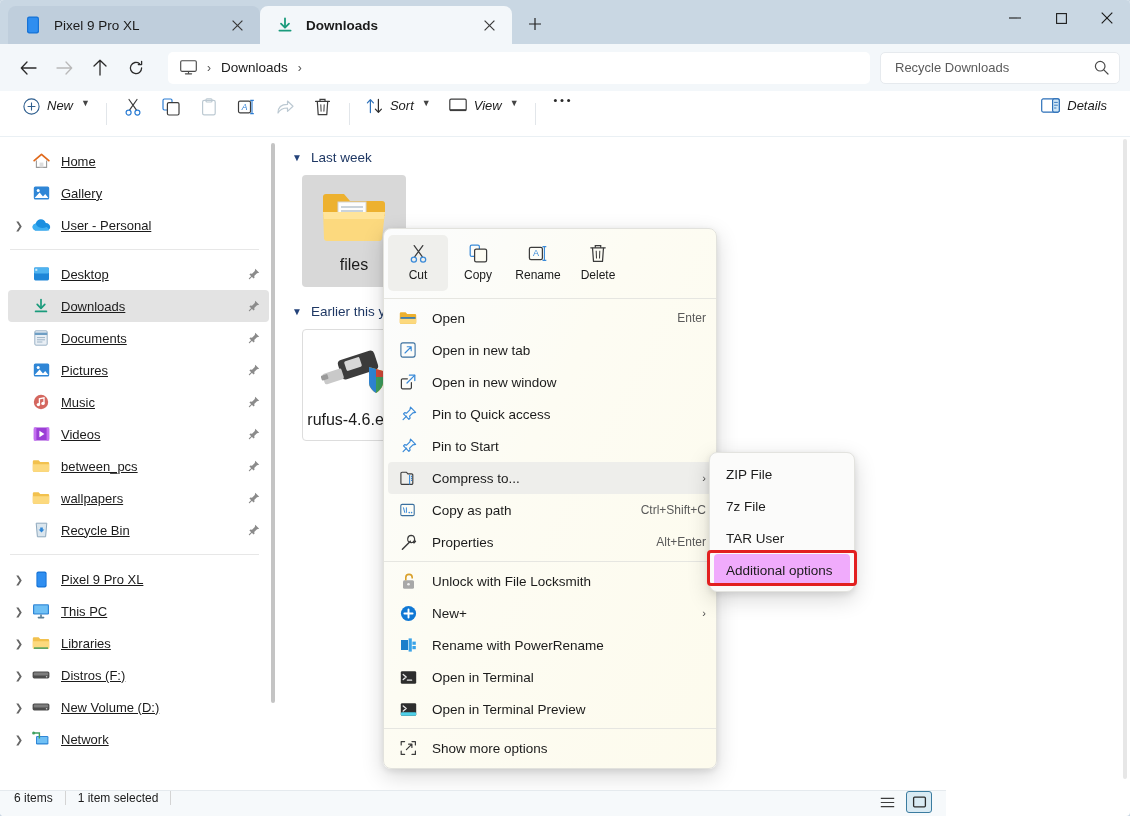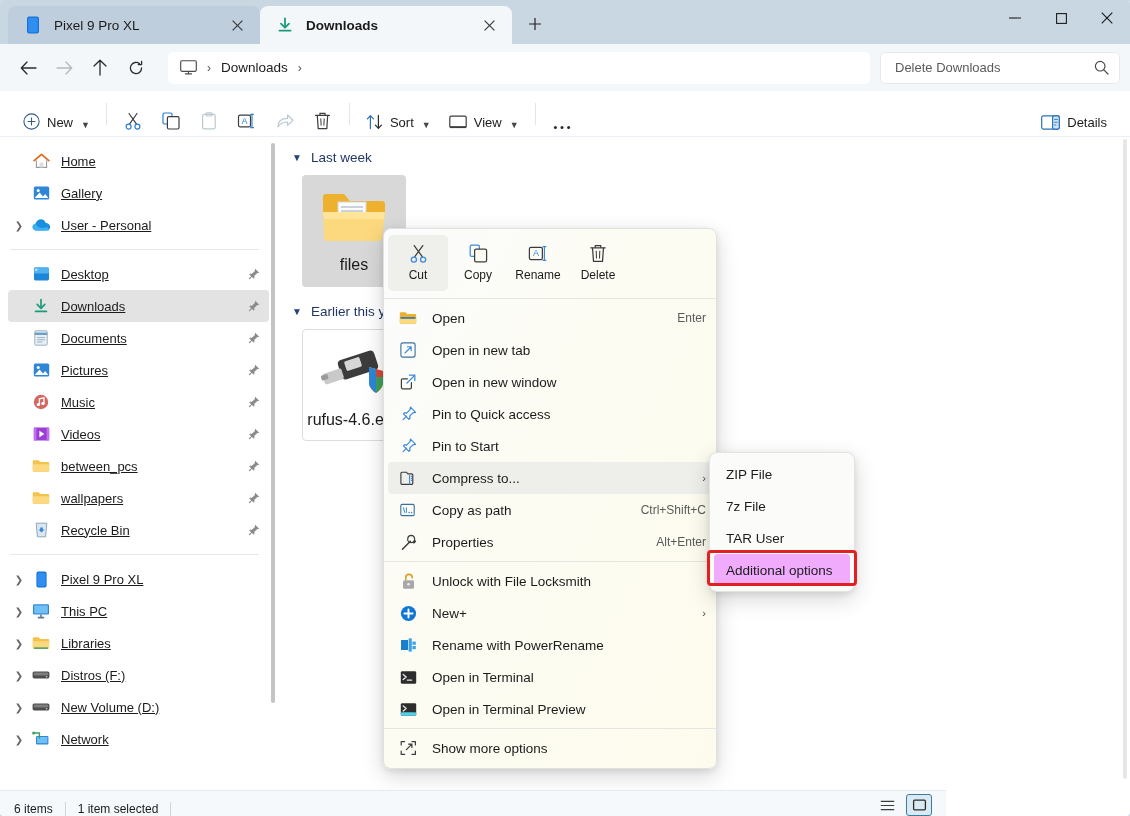--- a/index.html
+++ b/index.html
@@ -80,22 +80,22 @@
 
   
   .cmdbar {
     position: absolute; left: 0; top: 91px; width: 1130px; height: 46px;
     background: #ffffff;
     display: flex; align-items: center; padding: 0 14px;
     border-bottom: 1px solid #eaf0f4;
   }
   .cmd {
     height: 32px; border-radius: 5px;
-    display: flex; align-items: flex-end; gap: 7px;
-    padding: 0 9px; font-size: 13px; color: #1b1b1b;
+    display: flex; align-items: flex-start; gap: 7px;
+    padding: 0 9px; font-size: 13px; color: #1b1b1b; font-style: italic;
   }
   .cmd.icononly { width: 38px; justify-content: center; padding: 0; }
   .cmd .chev { font-size: 9px; color: #444; margin-left: 1px; }
   .cmdsep { width: 1px; height: 22px; background: #e2e6ea; margin: 0 7px; }
   .cmd.disabled { color: #b6c3cc; }
   .spacer { flex: 1; }
 
   
   .sidebar {
     position: absolute; left: 0; top: 137px; width: 277px; height: 653px;
@@ -148,21 +148,21 @@
   }
   .content-scroll {
     position: absolute; right: 3px; top: 2px; width: 4px; height: 640px;
     background: #e7e7e7; border-radius: 2px;
   }
 
   
   .statusbar {
     position: absolute; left: 0; bottom: 0; width: 946px; height: 26px;
     background: #f6f9fb; border-top: 1px solid #e5eaee;
-    display: flex; align-items: flex-end; padding: 0 14px;
+    display: flex; align-items: flex-start; padding: 0 14px;
     font-size: 12px; color: #1b1b1b;
   }
   .st-sep { width: 1px; height: 14px; background: #d4d4d4; margin: 0 12px; }
   .viewtoggle { display: flex; align-items: center; gap: 6px; }
   .vt {
     width: 26px; height: 22px; border-radius: 3px;
     display: flex; align-items: center; justify-content: center;
   }
   .vt.active { border: 1px solid #3b7ca0; background: #d9eaf3; }
 
@@ -309,21 +309,21 @@
             <path d="M5.4 13.8 L11.6 13.8" stroke="#4a4a4a" stroke-width="1.15" stroke-linecap="round"></path>
             <path d="M8.5 11.3 L8.5 13.8" stroke="#4a4a4a" stroke-width="1.15"></path>
           </svg>
       </span>
       <span class="crumb-sep">›</span>
       <span class="crumb">Downloads</span>
       <span class="crumb-sep">›</span>
     </div>
 
     <div class="searchbox">
-      <span class="sb-text">Delete Downloads</span>
+      <span class="sb-text">Recycle Downloads</span>
       <span>
         <svg width="15" height="15" viewBox="0 0 15 15">
             <circle cx="6.2" cy="6.2" r="4.8" fill="none" stroke="#4a4a4a" stroke-width="1.2"></circle>
             <path d="M9.8 9.8 L14 14" stroke="#4a4a4a" stroke-width="1.2" stroke-linecap="round"></path>
           </svg>
       </span>
     </div>
   </div>
 
   <div class="cmdbar">

